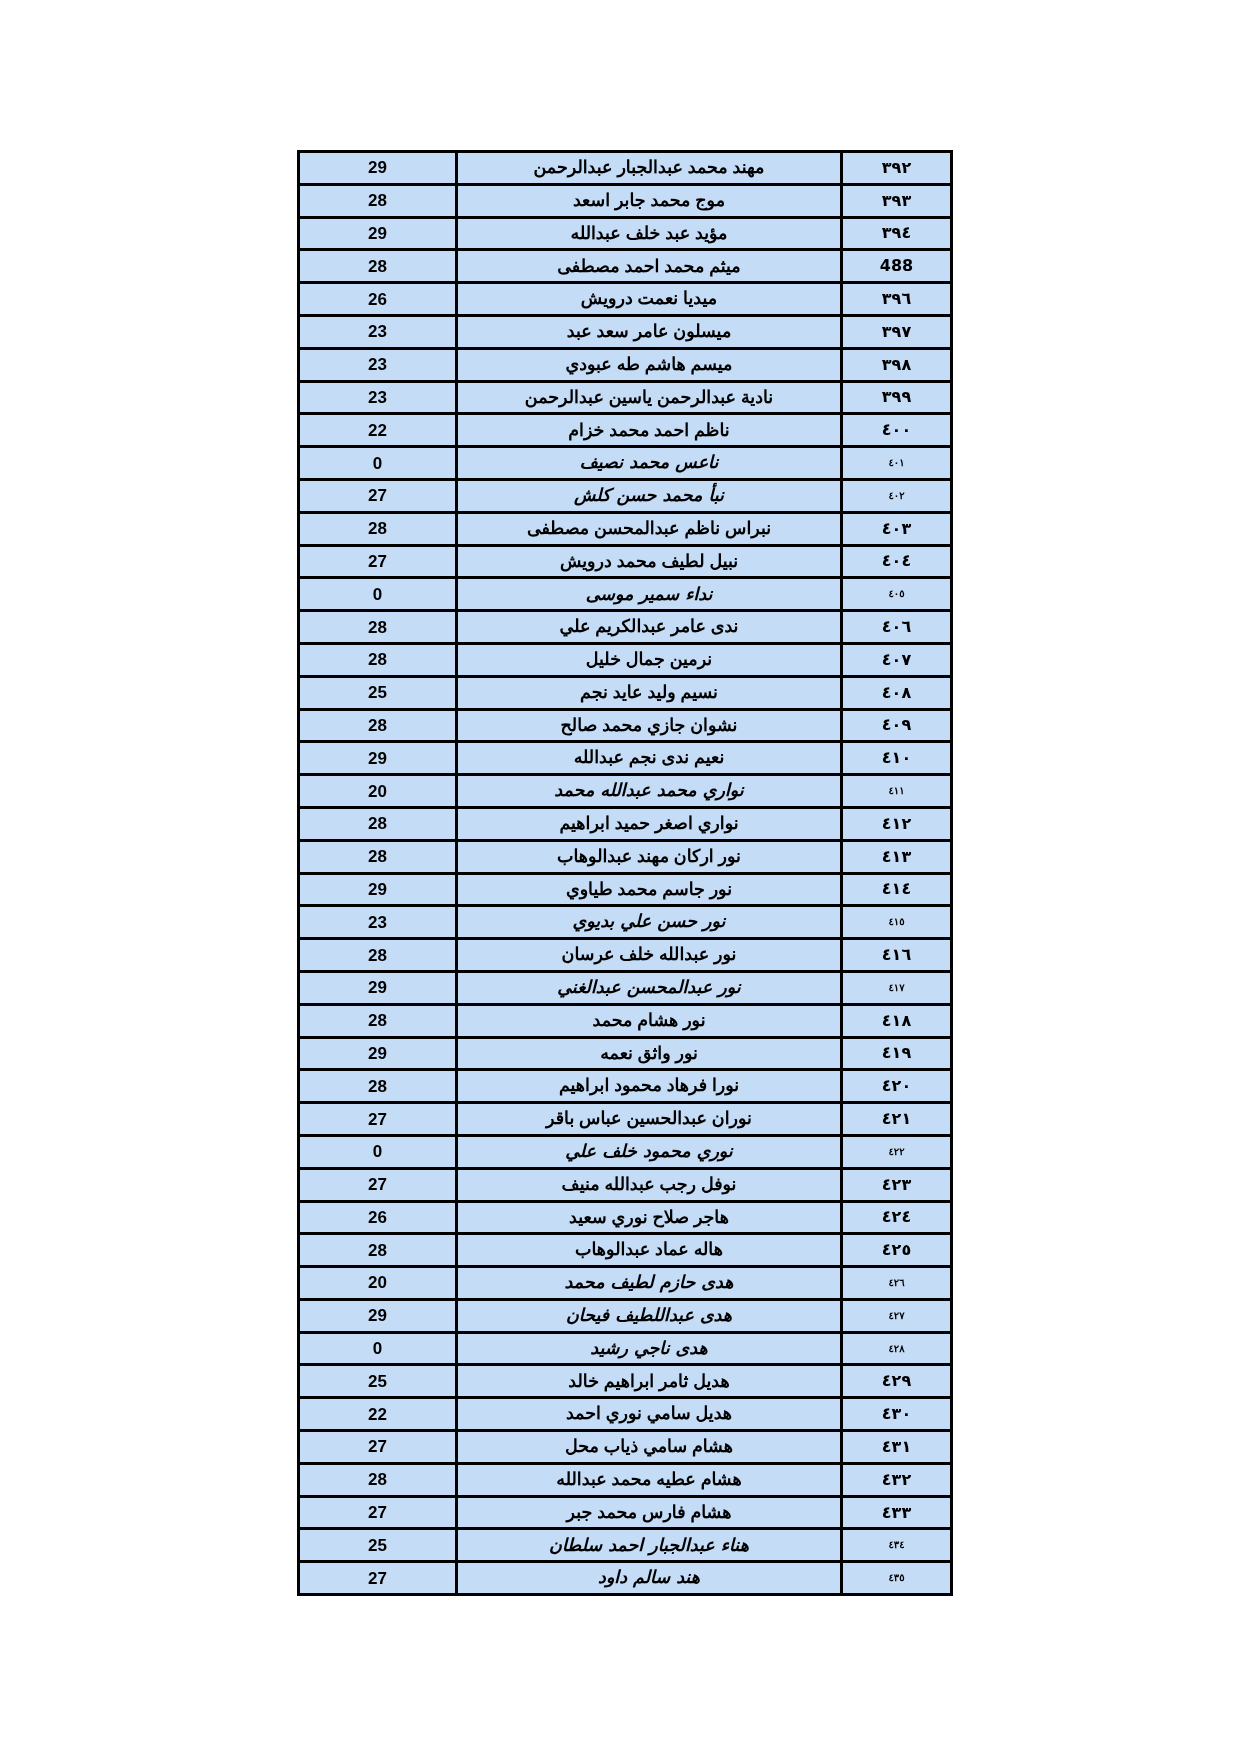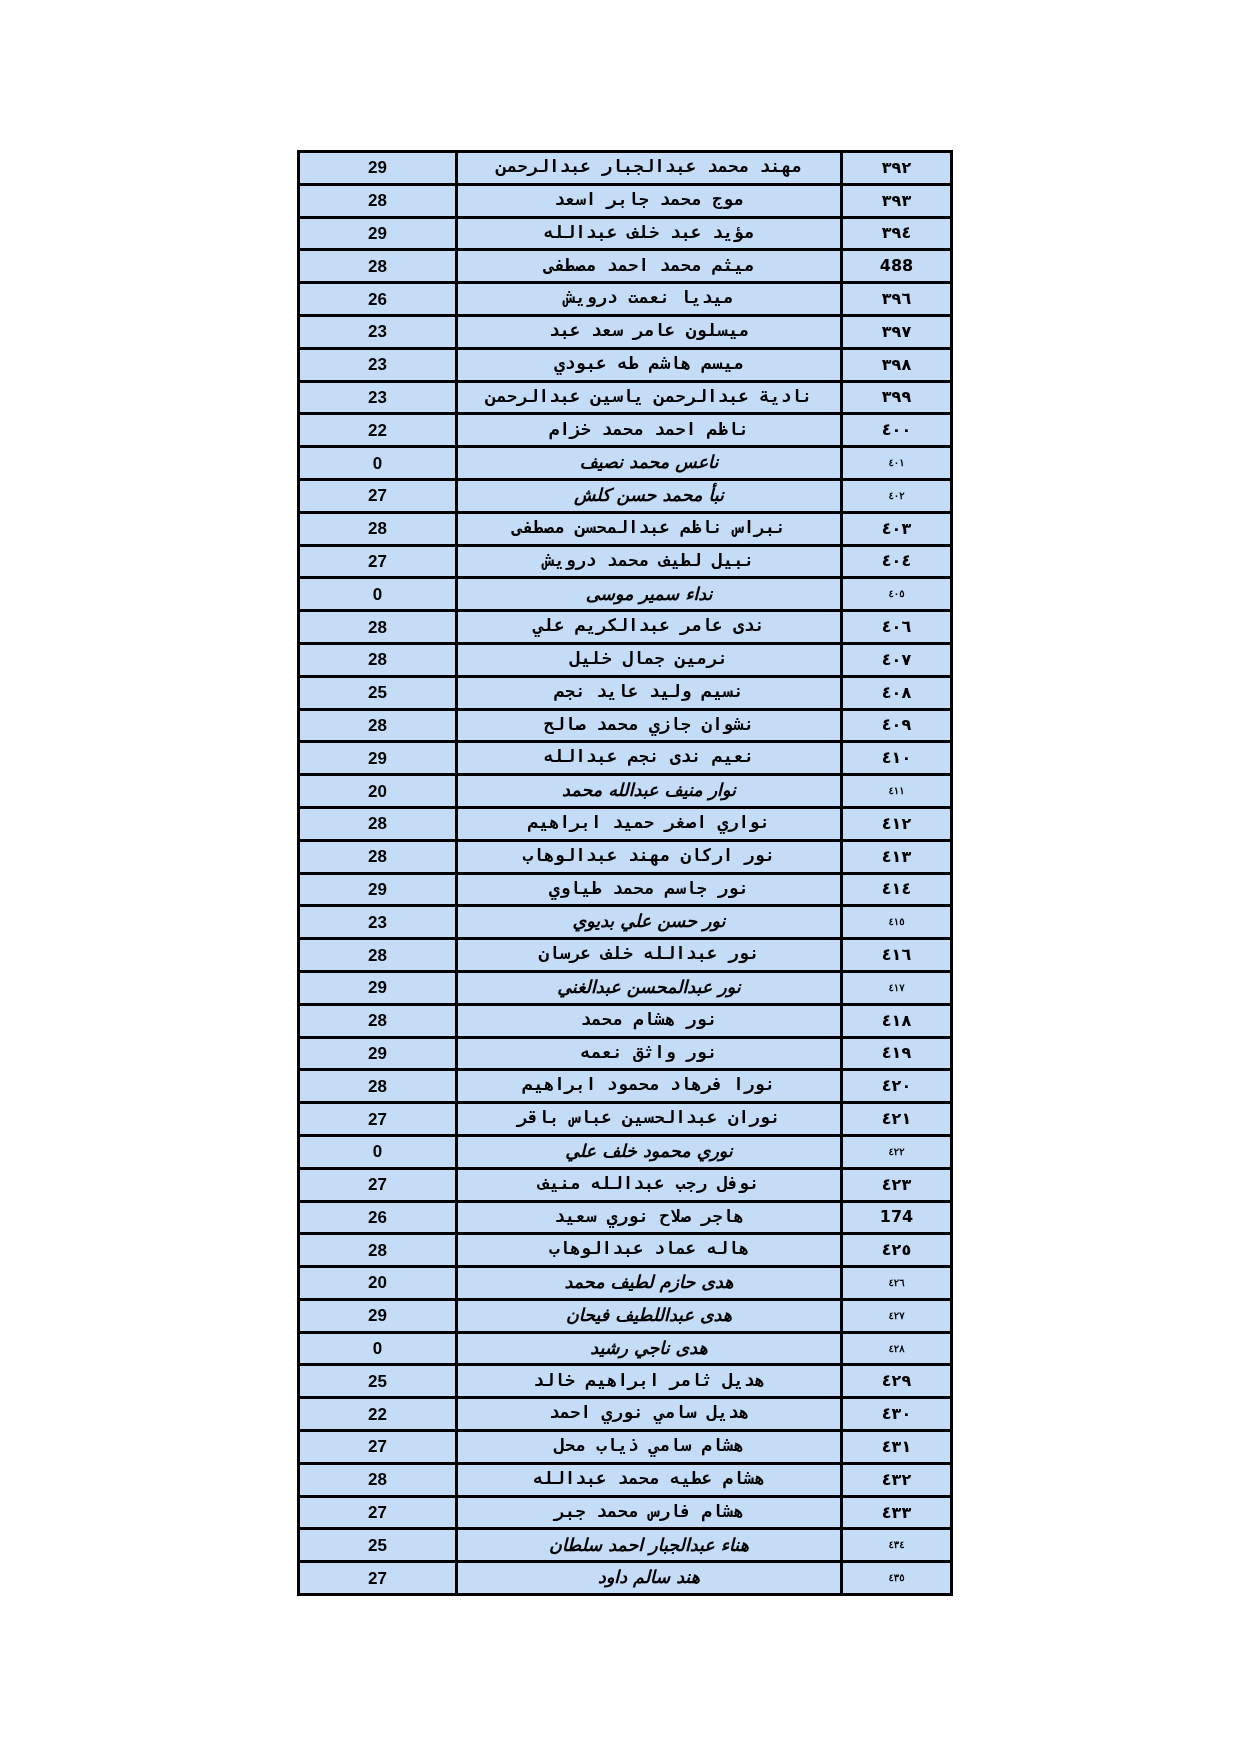--- a/index.html
+++ b/index.html
@@ -42,21 +42,21 @@
     white-space: nowrap;
     font-weight: bold;
     line-height: 1;
   }
   td.serial {
     font-size: 16px;
     font-family: "DejaVu Sans", sans-serif;
   }
   td.name {
     font-size: 17.5px;
-    font-family: Liberation Mono, monospace;
+    font-family: Liberation Sans, sans-serif;
   }
   td.score {
     font-size: 17px;
     font-family: "Liberation Sans", "DejaVu Sans", sans-serif;
     margin-top: 40px;
   }
   tr.alt td.serial {
     letter-spacing: 5px;
     font-size: 10px;
     font-family: Liberation Serif, serif;
@@ -167,21 +167,21 @@
           <td class="name">نشوان جازي محمد صالح</td>
           <td class="score">28</td>
         </tr>
         <tr>
           <td class="serial">٤١٠</td>
           <td class="name">نعيم ندى نجم عبدالله</td>
           <td class="score">29</td>
         </tr>
         <tr class="alt">
           <td class="serial">٤١١</td>
-          <td class="name">نوار منيف عبدالله محمد</td>
+          <td class="name">نواري محمد عبدالله محمد</td>
           <td class="score">20</td>
         </tr>
         <tr>
           <td class="serial">٤١٢</td>
           <td class="name">نواري اصغر حميد ابراهيم</td>
           <td class="score">28</td>
         </tr>
         <tr>
           <td class="serial">٤١٣</td>
           <td class="name">نور اركان مهند عبدالوهاب</td>
@@ -231,21 +231,21 @@
           <td class="serial">٤٢٢</td>
           <td class="name">نوري محمود خلف علي</td>
           <td class="score">0</td>
         </tr>
         <tr>
           <td class="serial">٤٢٣</td>
           <td class="name">نوفل رجب عبدالله منيف</td>
           <td class="score">27</td>
         </tr>
         <tr>
-          <td class="serial">174</td>
+          <td class="serial">٤٢٤</td>
           <td class="name">هاجر صلاح نوري سعيد</td>
           <td class="score">26</td>
         </tr>
         <tr>
           <td class="serial">٤٢٥</td>
           <td class="name">هاله عماد عبدالوهاب</td>
           <td class="score">28</td>
         </tr>
         <tr class="alt">
           <td class="serial">٤٢٦</td>

